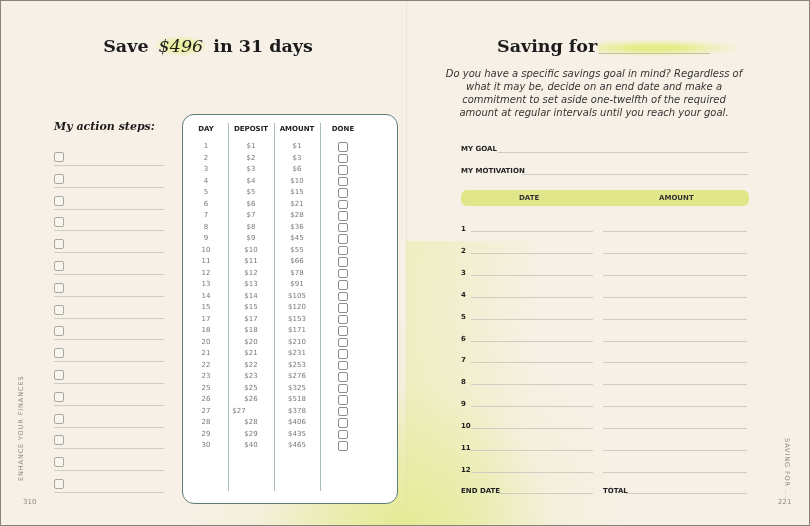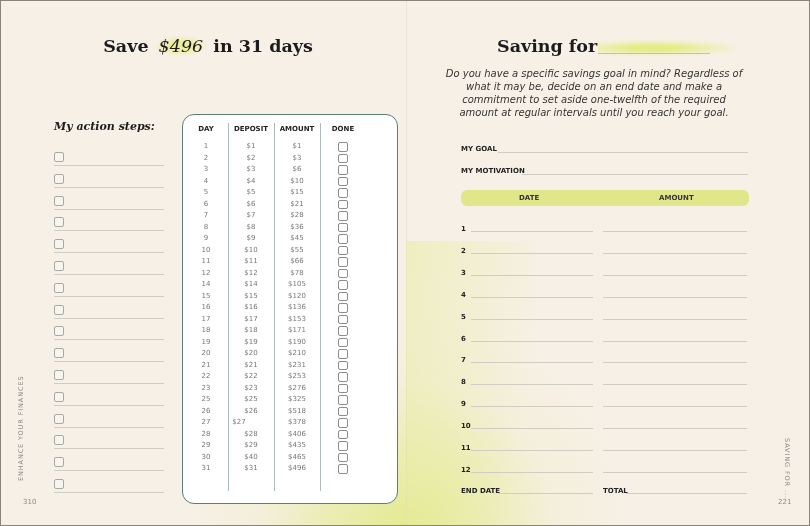--- a/index.html
+++ b/index.html
@@ -260,56 +260,50 @@
           <span style="left:92px;width:44px">$66</span>
           <div class="done"></div>
         </div>
         <div class="row">
           <span style="left:4px;width:38px">12</span>
           <span style="left:46px;width:44px">$12</span>
           <span style="left:92px;width:44px">$78</span>
           <div class="done"></div>
         </div>
         <div class="row">
+          <span style="left:4px;width:38px">13</span>
+          <span style="left:46px;width:44px">$13</span>
+          <span style="left:92px;width:44px">$91</span>
+          <div class="done"></div>
+        </div>
+        <div class="row">
           <span style="left:4px;width:38px">14</span>
           <span style="left:46px;width:44px">$14</span>
           <span style="left:92px;width:44px">$105</span>
           <div class="done"></div>
         </div>
         <div class="row">
           <span style="left:4px;width:38px">15</span>
           <span style="left:46px;width:44px">$15</span>
           <span style="left:92px;width:44px">$120</span>
           <div class="done"></div>
         </div>
         <div class="row">
-          <span style="left:4px;width:38px">16</span>
-          <span style="left:46px;width:44px">$16</span>
-          <span style="left:92px;width:44px">$136</span>
-          <div class="done"></div>
-        </div>
-        <div class="row">
           <span style="left:4px;width:38px">17</span>
           <span style="left:46px;width:44px">$17</span>
           <span style="left:92px;width:44px">$153</span>
           <div class="done"></div>
         </div>
         <div class="row">
           <span style="left:4px;width:38px">18</span>
           <span style="left:46px;width:44px">$18</span>
           <span style="left:92px;width:44px">$171</span>
           <div class="done"></div>
         </div>
         <div class="row">
-          <span style="left:4px;width:38px">19</span>
-          <span style="left:46px;width:44px">$19</span>
-          <span style="left:92px;width:44px">$190</span>
-          <div class="done"></div>
-        </div>
-        <div class="row">
           <span style="left:4px;width:38px">20</span>
           <span style="left:46px;width:44px">$20</span>
           <span style="left:92px;width:44px">$210</span>
           <div class="done"></div>
         </div>
         <div class="row">
           <span style="left:4px;width:38px">21</span>
           <span style="left:46px;width:44px">$21</span>
           <span style="left:92px;width:44px">$231</span>
           <div class="done"></div>
@@ -353,26 +347,20 @@
         <div class="row">
           <span style="left:4px;width:38px">29</span>
           <span style="left:46px;width:44px">$29</span>
           <span style="left:92px;width:44px">$435</span>
           <div class="done"></div>
         </div>
         <div class="row">
           <span style="left:4px;width:38px">30</span>
           <span style="left:46px;width:44px">$40</span>
           <span style="left:92px;width:44px">$465</span>
-          <div class="done"></div>
-        </div>
-        <div class="row">
-          <span style="left:4px;width:38px">31</span>
-          <span style="left:46px;width:44px">$31</span>
-          <span style="left:92px;width:44px">$496</span>
           <div class="done"></div>
         </div>
       </div>
   </div>
 
   <div class="side-left">ENHANCE YOUR FINANCES</div>
   <div class="pgnum-left">310</div>
 
   <div class="title-right">Saving for</div>
   <div class="title-blank"></div>

